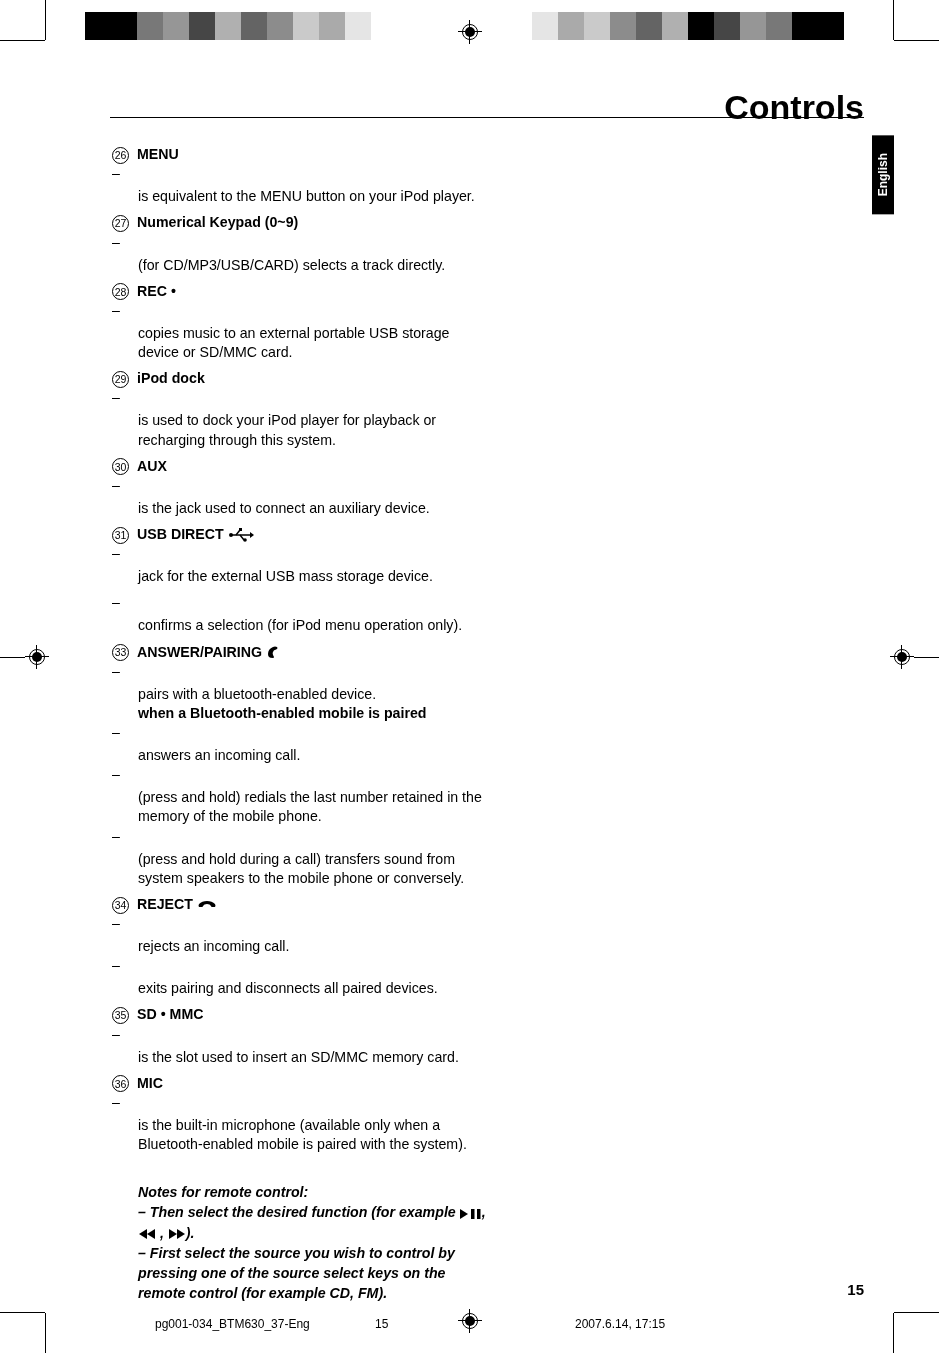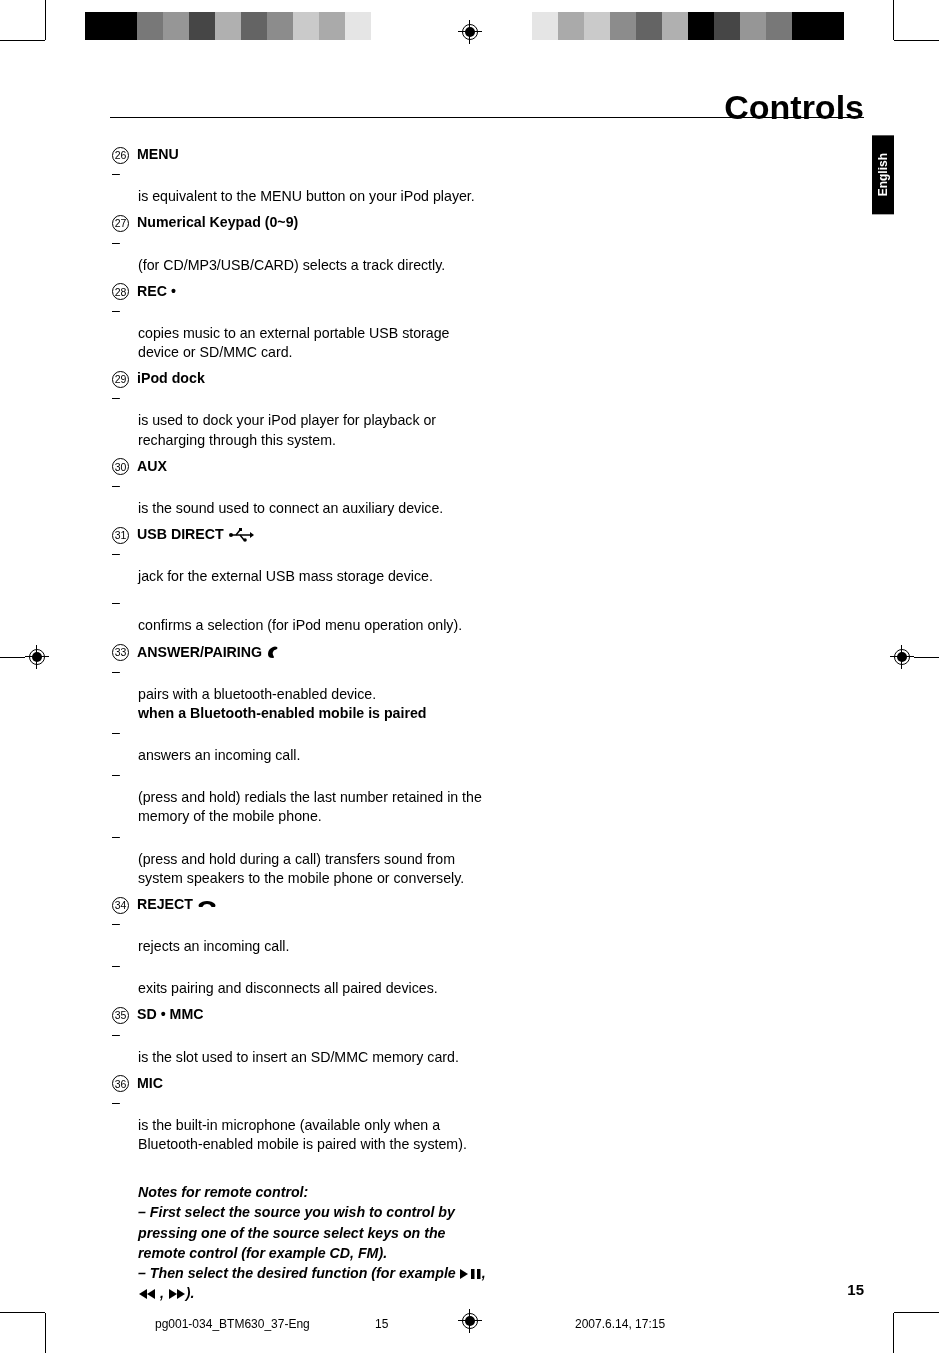--- a/index.html
+++ b/index.html
@@ -203,21 +203,21 @@
           <span class="bullet-text">is used to dock your iPod player for playback or recharging through this system.</span>
         </div>
       </div>
       <div class="entry">
         <div class="entry-head">
           <span class="circ-num">30</span>
           <span class="entry-title"><span>AUX</span></span>
         </div>
         <div class="bullet-row">
           <span class="dash">–</span>
-          <span class="bullet-text">is the sound used to connect an auxiliary device.</span>
+          <span class="bullet-text">is the jack used to connect an auxiliary device.</span>
         </div>
       </div>
       <div class="entry">
         <div class="entry-head">
           <span class="circ-num">31</span>
           <span class="entry-title"><span>USB DIRECT</span><span> <svg class="inline-icon" width="26" height="14" viewBox="0 0 26 14">
                 <circle cx="3" cy="7" r="2" fill="#000"></circle>
                 <line x1="3" y1="7" x2="22" y2="7" stroke="#000" stroke-width="1.5"></line>
                 <polygon points="22,4 26,7 22,10" fill="#000"></polygon>
                 <line x1="8" y1="7" x2="12" y2="2" stroke="#000" stroke-width="1.5"></line>
@@ -293,32 +293,32 @@
           <span class="circ-num">36</span>
           <span class="entry-title"><span>MIC</span></span>
         </div>
         <div class="bullet-row">
           <span class="dash">–</span>
           <span class="bullet-text">is the built-in microphone (available only when a Bluetooth-enabled mobile is paired with the system).</span>
         </div>
       </div>
       <div class="notes-block">
         <div>Notes for remote control:</div>
-        <div>–   First select the source you wish to control by pressing one of the source select keys on the remote control (for example CD, FM).</div>
         <div><span>–   Then select the desired function (for example  </span><span><svg class="inline-icon" width="22" height="12" viewBox="0 0 22 12">
               <polygon points="0,1 8,6 0,11" fill="#000"></polygon>
               <rect x="11" y="1" width="3.5" height="10" fill="#000"></rect>
               <rect x="17" y="1" width="3.5" height="10" fill="#000"></rect>
             </svg></span><span>,  </span><span><svg class="inline-icon" width="18" height="12" viewBox="0 0 18 12">
               <polygon points="9,1 1,6 9,11" fill="#000"></polygon>
               <polygon points="17,1 9,6 17,11" fill="#000"></polygon>
             </svg></span><span> , </span><span><svg class="inline-icon" width="18" height="12" viewBox="0 0 18 12">
               <polygon points="1,1 9,6 1,11" fill="#000"></polygon>
               <polygon points="9,1 17,6 9,11" fill="#000"></polygon>
             </svg></span><span>).</span></div>
+        <div>–   First select the source you wish to control by pressing one of the source select keys on the remote control (for example CD, FM).</div>
       </div>
     </div>
 
   <div class="page-num-big">15</div>
 
   <div class="footer">
     <span class="footer-file">pg001-034_BTM630_37-Eng</span>
     <span class="footer-page">15</span>
     <span class="footer-date">2007.6.14, 17:15</span>
   </div>

